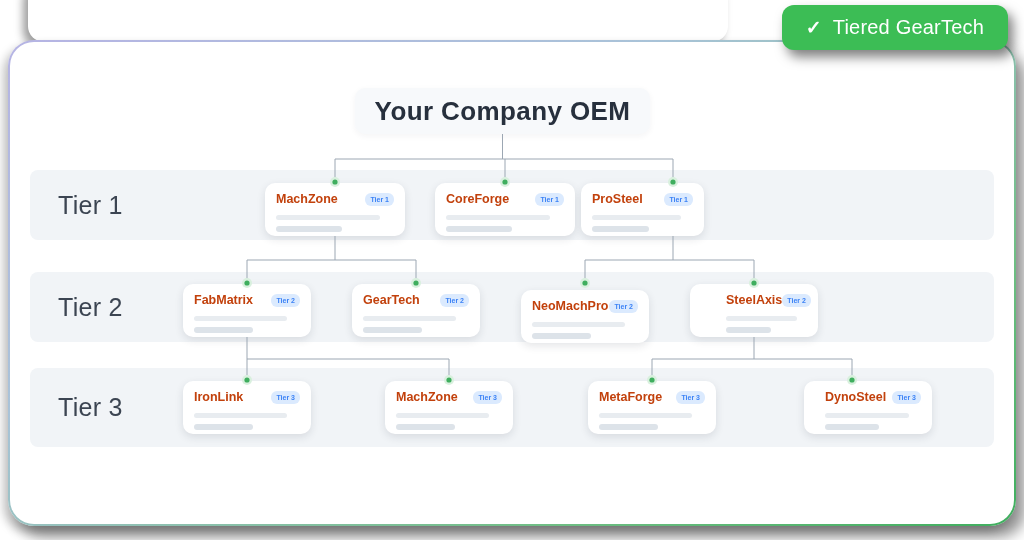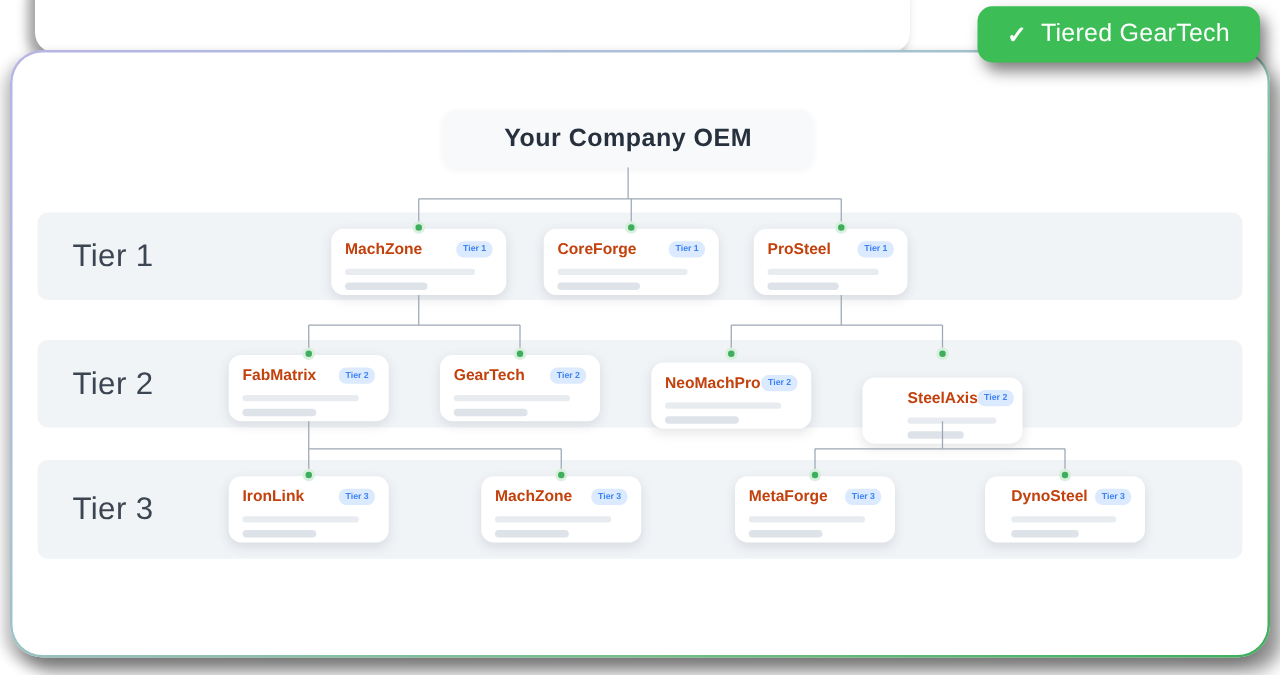--- a/index.html
+++ b/index.html
@@ -43,21 +43,21 @@
 
   
   .title-card{
     position:absolute;z-index:3;
     display:flex;align-items:center;justify-content:center;
     background:#f7f9fb;border-radius:10px;
     box-shadow:0 2px 6px rgba(30,41,59,0.05);
     cursor:pointer;
   }
   .title-card span{
-    font-size:20px;font-weight:700;color:#27303d;letter-spacing:.4px;
+    font-size:26px;font-weight:700;color:#27303d;letter-spacing:.4px;
   }
 
   
   .band{
     position:absolute;z-index:1;background:#f1f4f7;border-radius:8px;
     display:flex;align-items:center;
   }
   .tier-label{
     padding-left:28px;font-size:25px;font-weight:500;color:#3c4552;letter-spacing:.3px;
   }
@@ -76,29 +76,29 @@
     font-size:7px;font-weight:600;line-height:1;padding:3px 5px;white-space:nowrap;
   }
   .sk{border-radius:4px;}
   .sk1{height:5px;width:88%;background:#e8ecf0;margin-top:9px;}
   .sk2{height:6px;width:56%;background:#dde3e9;margin-top:6px;}
 
   
   .pos-title{left:345px;top:46px;width:295px;height:46px;}
   .pos-machzone{left:255px;top:141px;width:140px;}
   .pos-coreforge{left:425px;top:141px;width:140px;}
-  .pos-prosteel{left:593px;top:141px;width:123px;text-align:right;}
+  .pos-prosteel{left:571px;top:141px;width:123px;text-align:right;}
   .pos-fabmatrix{left:173px;top:242px;}
   .pos-geartech{left:342px;top:242px;}
   .pos-neomachpro{left:511px;top:248px;}
-  .pos-steelaxis{left:680px;top:260px;padding-left:36px;}
+  .pos-steelaxis{left:680px;top:242px;padding-left:36px;}
   .pos-ironlink{left:173px;top:339px;}
   .pos-machpro{left:375px;top:339px;}
   .pos-metaforge{left:578px;top:339px;}
-  .pos-dynosteel{left:778px;top:339px;padding-left:21px;}
+  .pos-dynosteel{left:794px;top:339px;padding-left:21px;}
 
   .band1{left:20px;top:128px;width:964px;height:70px;}
   .band2{left:20px;top:230px;width:964px;height:70px;}
   .band3{left:20px;top:326px;width:964px;height:79px;}
 
   #connectors{
     position:absolute;left:0;top:0;width:1004px;height:482px;
     z-index:5;pointer-events:none;
   }
 </style>

